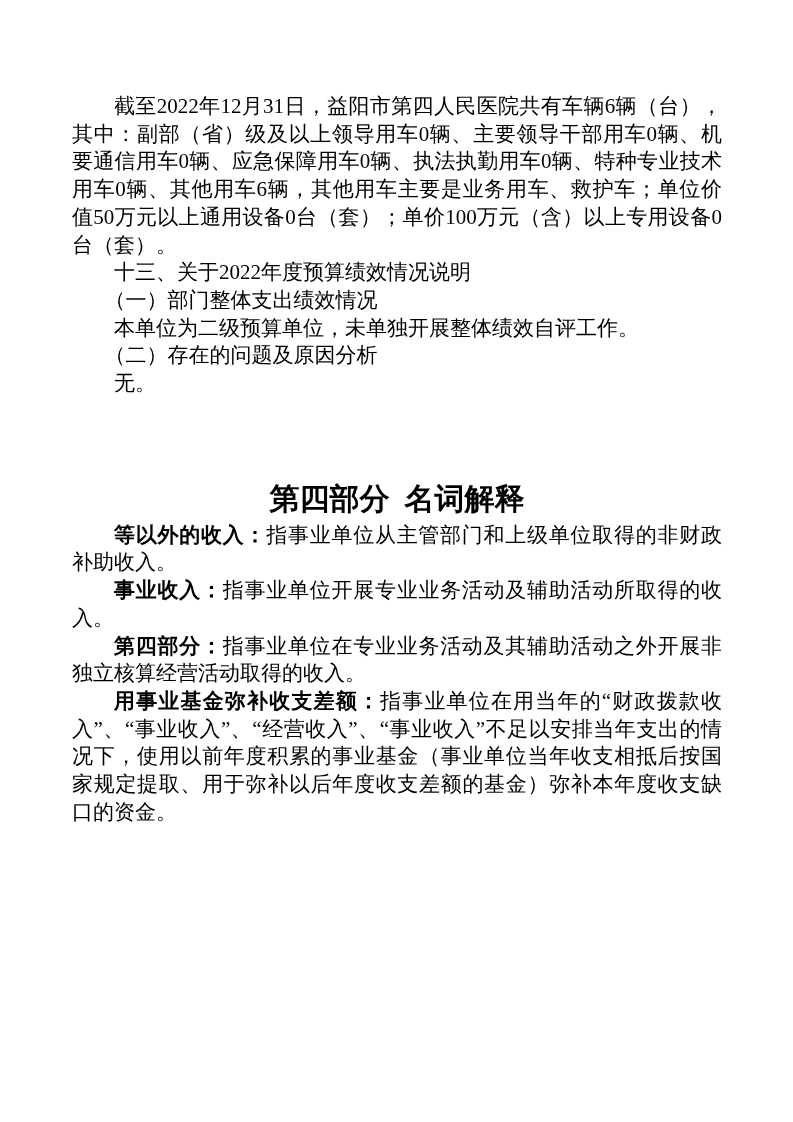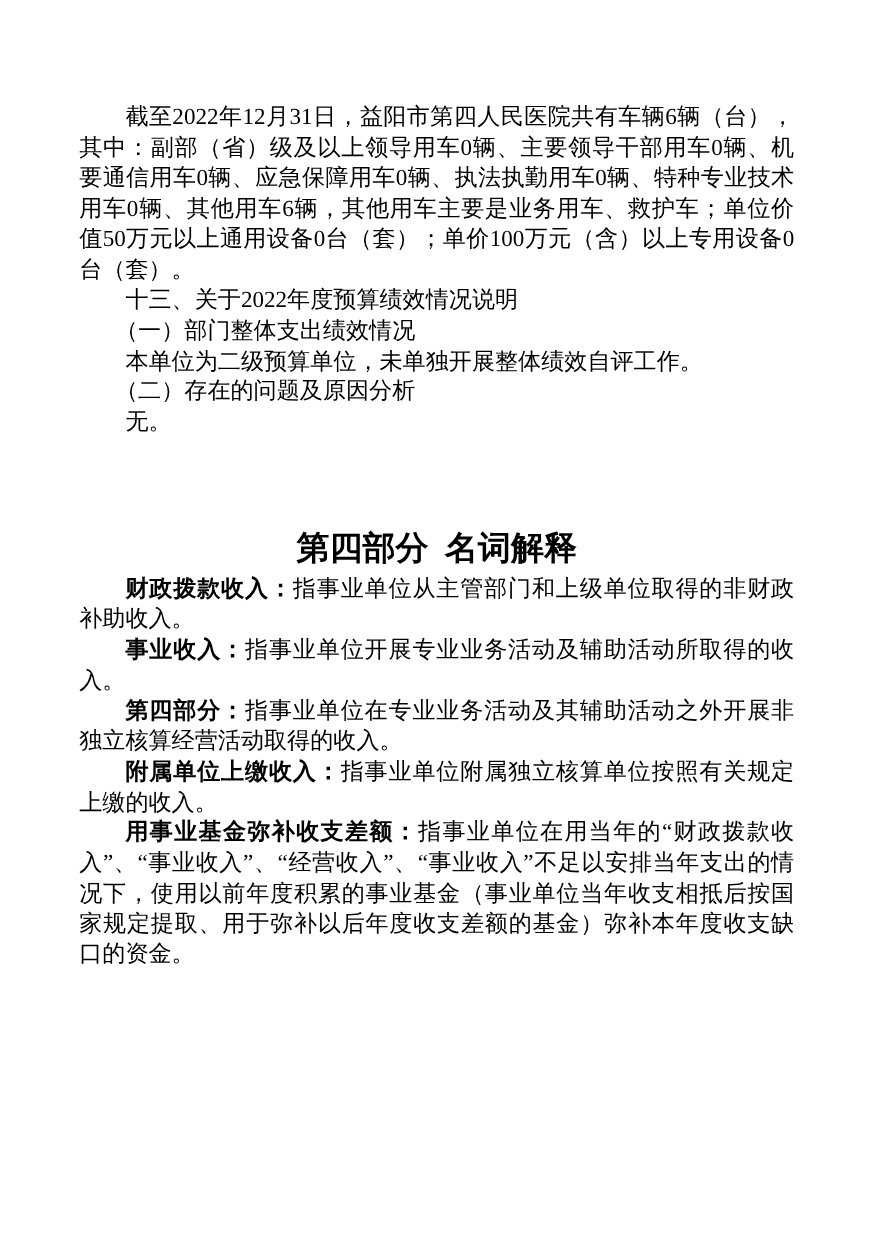--- a/index.html
+++ b/index.html
@@ -58,24 +58,23 @@
 
   <p class="para">本单位为二级预算单位，未单独开展整体绩效自评工作。</p>
 
   <p class="para heading paren-heading">（二）存在的问题及原因分析</p>
 
   <p class="para">无。</p>
 
   <h2 class="part-title">第四部分 名词解释</h2>
 
 
-  <p class="para"><span class="term">财政拨款收入：</span><span class="def">指事业单位从主管部门和上级单位取得的非财政补助收入。</span></p>
+  <p class="para"><span class="term">等以外的收入：</span><span class="def">指事业单位从主管部门和上级单位取得的非财政补助收入。</span></p>
 
   <p class="para"><span class="term">事业收入：</span><span class="def">指事业单位开展专业业务活动及辅助活动所取得的收入。</span></p>
 
   <p class="para"><span class="term">第四部分：</span><span class="def">指事业单位在专业业务活动及其辅助活动之外开展非独立核算经营活动取得的收入。</span></p>
 
-  <p class="para"><span class="term">附属单位上缴收入：</span><span class="def">指事业单位附属独立核算单位按照有关规定上缴的收入。</span></p>
 
 
   <p class="para"><span class="term">用事业基金弥补收支差额：</span><span class="def">指事业单位在用当年的“财政拨款收入”、“事业收入”、“经营收入”、“事业收入”不足以安排当年支出的情况下，使用以前年度积累的事业基金（事业单位当年收支相抵后按国家规定提取、用于弥补以后年度收支差额的基金）弥补本年度收支缺口的资金。</span></p>
 
 </div>
 
 </body></html>

